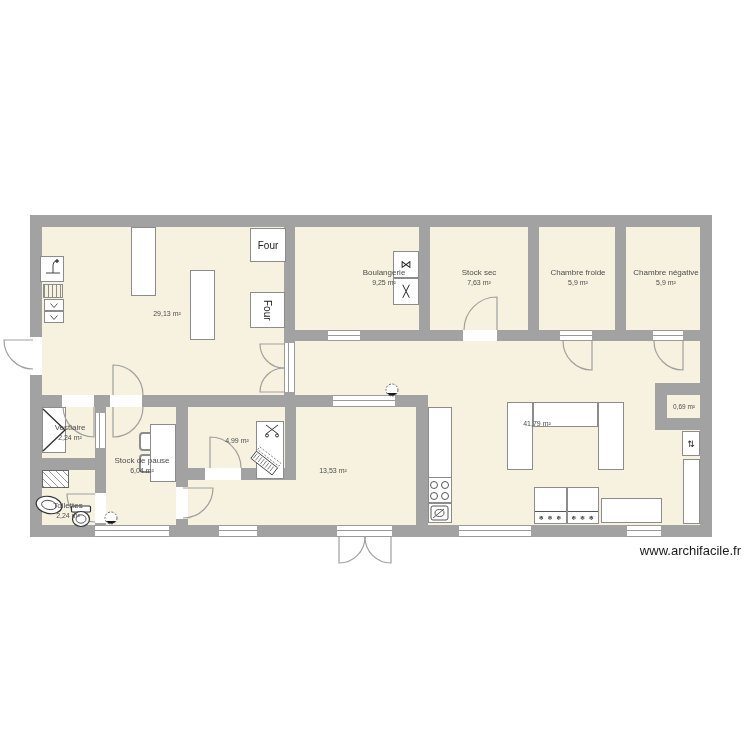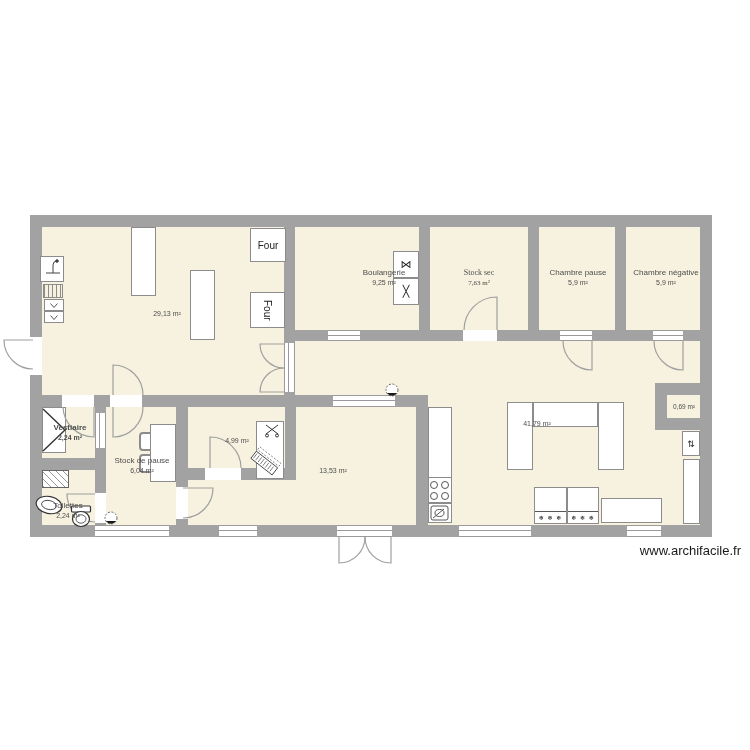--- a/index.html
+++ b/index.html
@@ -197,33 +197,33 @@
     </g>
   </svg>
 
   <div class="abs room-label" style="left:167px;top:314px;">
     <span class="area">29,13 m²</span>
   </div>
   <div class="abs room-label" style="left:356px;top:278px;margin-left:28px;">
     <span>Boulangerie</span><br>
     <span class="area">9,25 m²</span>
   </div>
-  <div class="abs room-label" style="left:479px;top:278px;font-family:Liberation Serif, serif;">
+  <div class="abs room-label" style="left:479px;top:278px;">
     <span>Stock sec</span><br>
     <span class="area">7,63 m²</span>
   </div>
   <div class="abs room-label" style="left:578px;top:278px;">
-    <span>Chambre pause</span><br>
+    <span>Chambre froide</span><br>
     <span class="area">5,9 m²</span>
   </div>
   <div class="abs room-label" style="left:666px;top:278px;">
     <span>Chambre négative</span><br>
     <span class="area">5,9 m²</span>
   </div>
-  <div class="abs room-label" style="left:70px;top:433px;font-weight:bold;">
+  <div class="abs room-label" style="left:70px;top:433px;">
     <span>Vestiaire</span><br>
     <span class="area">2,24 m²</span>
   </div>
   <div class="abs room-label" style="left:142px;top:466px;">
     <span>Stock de pause</span><br>
     <span class="area">6,04 m²</span>
   </div>
   <div class="abs room-label" style="left:68px;top:495px;margin-top:16px;">
     <span>Toilettes</span><br>
     <span class="area">2,24 m²</span>

